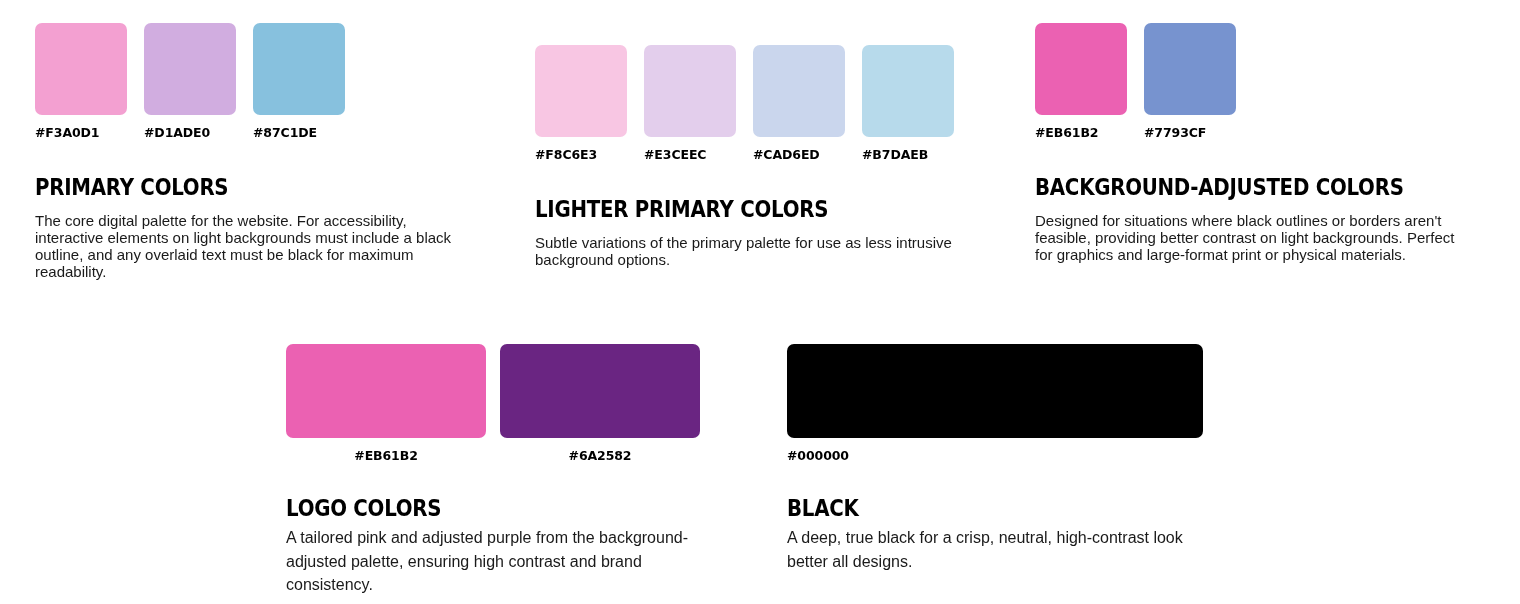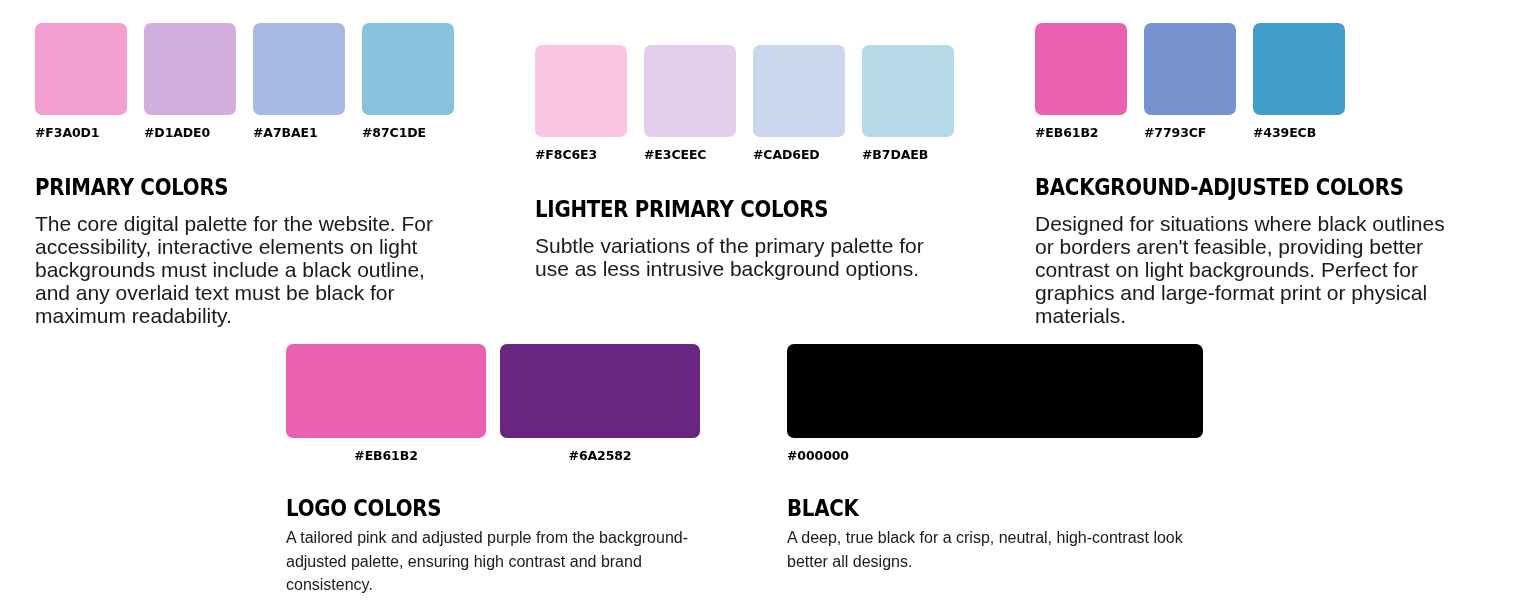--- a/index.html
+++ b/index.html
@@ -69,22 +69,22 @@
     font-weight: bold;
     letter-spacing: -0.3px;
     transform: scaleX(0.86);
     transform-origin: left center;
     color: #000000;
     margin-top: 34px;
     line-height: 26px;
     white-space: nowrap;
   }
   .group-desc {
-    font-size: 21px;
-    line-height: 23px;
+    font-size: 15px;
+    line-height: 17px;
     color: #1a1a1a;
     margin-top: 12px;
     width: 420px;
   }
 
   
   .bottom-row {
     position: absolute;
     top: 344px;
     left: 0;
@@ -169,24 +169,20 @@
       <div class="swatch-strip">
         <div class="swatch-cell">
           <div class="swatch-chip" style="background:#F3A0D1"></div>
           <div class="swatch-hex">#F3A0D1</div>
         </div>
         <div class="swatch-cell">
           <div class="swatch-chip" style="background:#D1ADE0"></div>
           <div class="swatch-hex">#D1ADE0</div>
         </div>
         <div class="swatch-cell">
-          <div class="swatch-chip" style="background:#A7BAE1"></div>
-          <div class="swatch-hex">#A7BAE1</div>
-        </div>
-        <div class="swatch-cell">
           <div class="swatch-chip" style="background:#87C1DE"></div>
           <div class="swatch-hex">#87C1DE</div>
         </div>
       </div>
       <div class="group-title">PRIMARY COLORS</div>
       <div class="group-desc">The core digital palette for the website. For accessibility, interactive elements on light backgrounds must include a black outline, and any overlaid text must be black for maximum readability.</div>
     </div>
 
     <div class="palette-col col-2">
       <div class="swatch-strip">
@@ -213,24 +209,20 @@
 
     <div class="palette-col col-3">
       <div class="swatch-strip">
         <div class="swatch-cell">
           <div class="swatch-chip" style="background:#EB61B2"></div>
           <div class="swatch-hex">#EB61B2</div>
         </div>
         <div class="swatch-cell">
           <div class="swatch-chip" style="background:#7793CF"></div>
           <div class="swatch-hex">#7793CF</div>
-        </div>
-        <div class="swatch-cell">
-          <div class="swatch-chip" style="background:#439ECB"></div>
-          <div class="swatch-hex">#439ECB</div>
         </div>
       </div>
       <div class="group-title">BACKGROUND-ADJUSTED COLORS</div>
       <div class="group-desc">Designed for situations where black outlines or borders aren't feasible, providing better contrast on light backgrounds. Perfect for graphics and large-format print or physical materials.</div>
     </div>
 
   </div>
 
   <div class="bottom-row">
 

